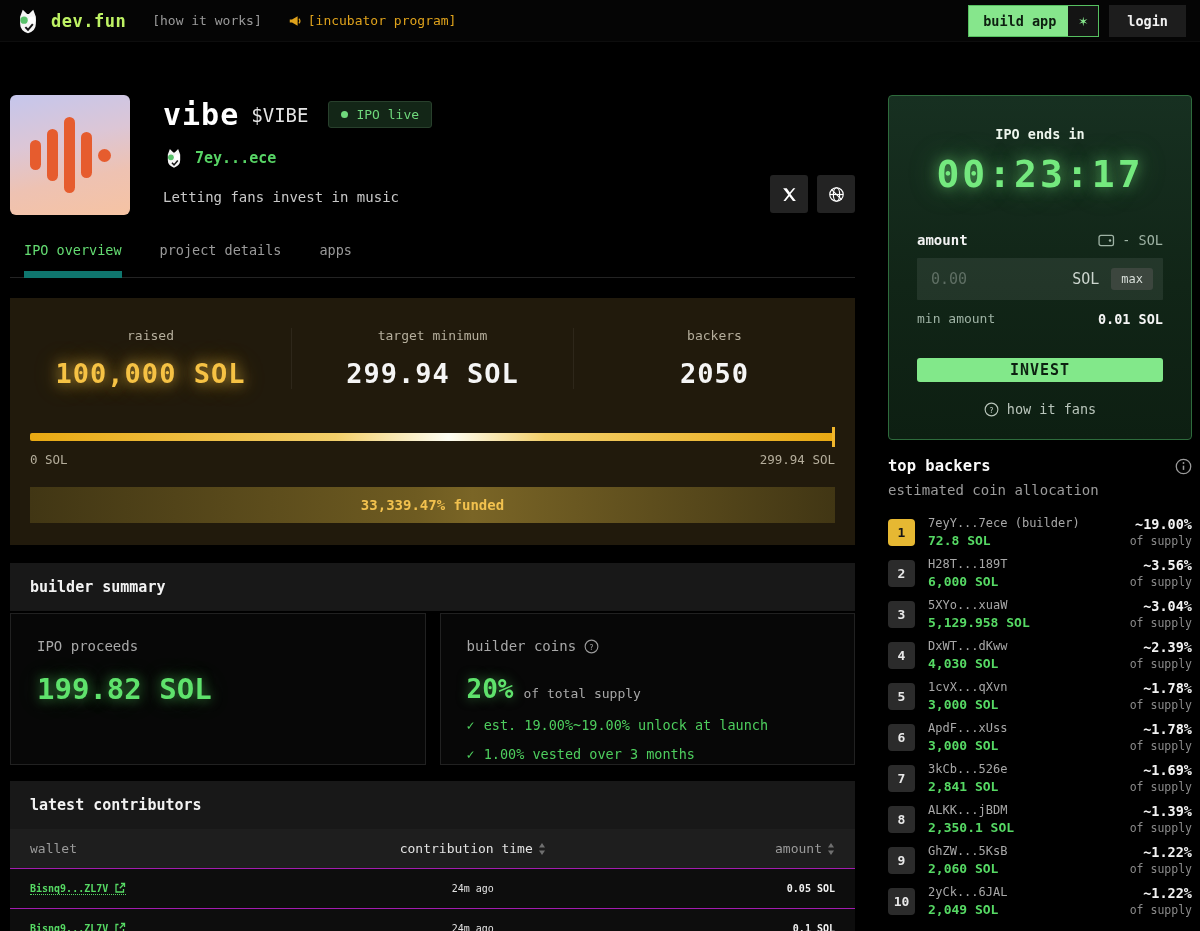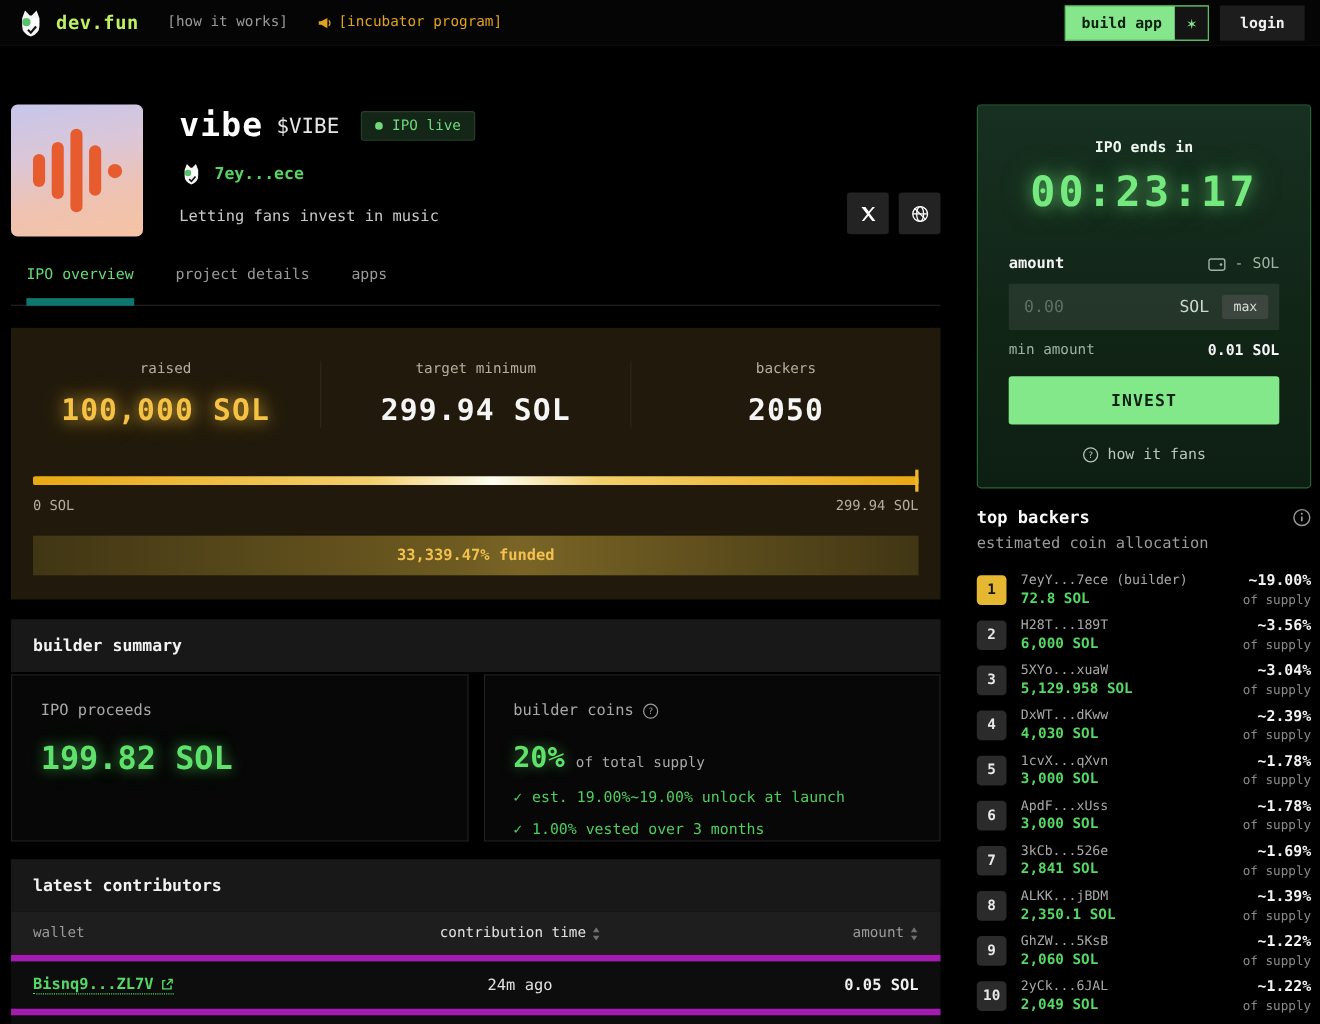--- a/index.html
+++ b/index.html
@@ -82,21 +82,21 @@
   .proceeds-val { margin-top:18px; font-size:29px; font-weight:bold; color:#5fe26c;
                   text-shadow:0 0 12px rgba(95,226,108,0.55),0 0 24px rgba(95,226,108,0.3); }
   .pct-row { margin-top:20px; display:flex; align-items:baseline; gap:10px; }
   .pct-big { font-size:26px; font-weight:bold; color:#5fe26c; text-shadow:0 0 12px rgba(95,226,108,0.5); }
   .pct-suffix { font-size:13px; color:#a8a8a8; }
   .check-line { margin-top:13px; font-size:13.5px; color:#4ece5e; display:flex; gap:9px; }
 
   
   .contributors { margin-top:16px; }
   .c-thead { background:#1e1e1e; display:flex; align-items:center; padding:12px 20px; font-size:13px; color:#9b9b9b; }
-  .c-row { display:flex; align-items:center; padding:13px 20px; border-top:6px solid #a21caf; background:#0d0d0d; font-size:14px; }
+  .c-row { display:flex; align-items:center; padding:13px 20px; border-top:1px solid #a21caf; background:#0d0d0d; font-size:10px; }
   .col-wallet { width:40%; display:flex; align-items:center; gap:7px; }
   .col-time { width:30%; text-align:center; color:#e2e2e2; display:flex; justify-content:center; align-items:center; gap:5px; }
   .col-amount { width:30%; text-align:right; color:#f0f0f0; font-weight:bold; display:flex; justify-content:flex-end; align-items:center; gap:5px; }
   .wallet-link { color:#56d964; font-weight:bold; border-bottom:1px dotted #56d964; cursor:pointer; display:flex; align-items:center; gap:6px; }
 
   
   .invest-panel { border:1px solid #2e6b3c; border-radius:4px; padding:20px 28px 22px;
      background:linear-gradient(180deg,#173021 0%,#112517 55%,#0d1f12 100%); }
   .ends-label { text-align:center; font-size:13.5px; font-weight:bold; color:#eef6ee; margin-top:10px; }
   .countdown { text-align:center; margin-top:10px; font-size:38px; font-weight:bold; color:#74e97e; letter-spacing:3px;
@@ -108,21 +108,21 @@
      display:flex; align-items:center; padding:0 10px 0 14px; }
   .amount-input { flex:1; background:transparent; border:none; outline:none; color:#e8e8e8; font-size:15px;
      font-family:inherit; min-width:0; }
   .amount-input::placeholder { color:#5f6f64; }
   .cur-label { color:#cdd6cf; font-size:15px; margin:0 4px 0 8px; }
   .max-chip { background:#3c463e; color:#d7ddd8; font-size:12px; padding:4px 10px; border-radius:3px;
               margin-left:8px; cursor:pointer; }
   .min-row { margin-top:11px; display:flex; justify-content:space-between; font-size:13px; }
   .min-label { color:#9fb3a5; }
   .min-value { color:#f5f5f5; font-weight:bold; font-size:13.5px; }
-  .invest-btn { margin-top:15px; height:44px; width:100%; background:#82e88a; border:none; border-radius:3px;
+  .invest-btn { margin-top:31px; height:24px; width:100%; background:#82e88a; border:none; border-radius:3px;
      color:#0d2212; font-size:15px; font-weight:bold; font-family:inherit; letter-spacing:1px; cursor:pointer; }
   .hiw-row { margin-top:19px; display:flex; justify-content:center; align-items:center; gap:8px;
              color:#b9c5bb; font-size:13.5px; cursor:pointer; }
 
   
   .backers { margin-top:17px; }
   .backers-title-row { display:flex; justify-content:space-between; align-items:center; }
   .backers-title { font-size:15.5px; font-weight:bold; color:#fafafa; }
   .backers-subtitle { margin-top:7px; font-size:14px; color:#9b9b9b; }
   .backer-list { margin-top:15px; }

